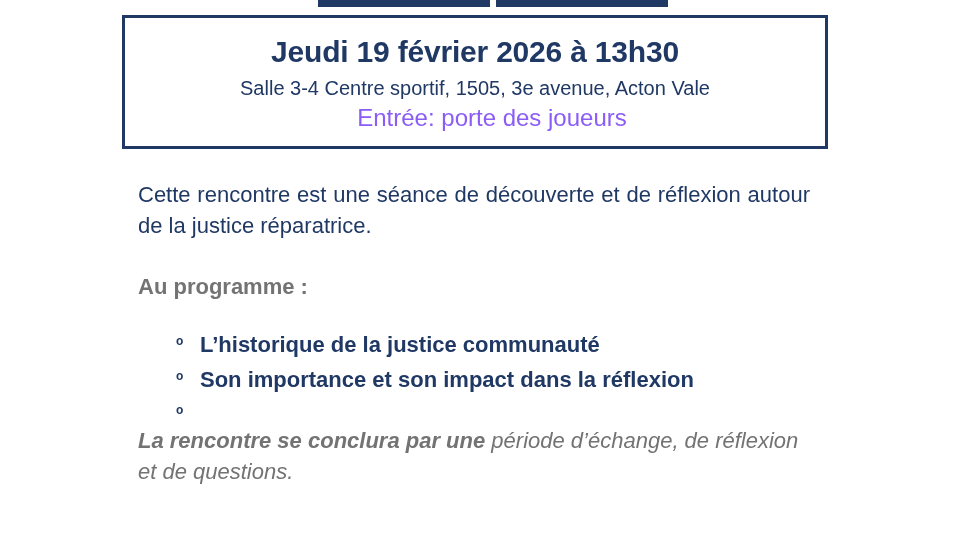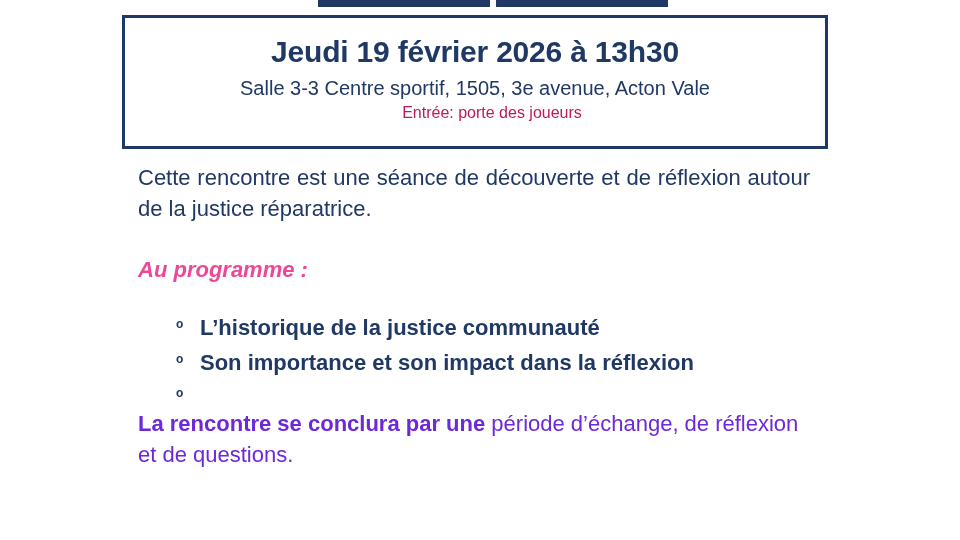--- a/index.html
+++ b/index.html
@@ -56,46 +56,45 @@
     line-height: 1.05;
     color: #1f3864;
   }
   .header-line2 {
     font-size: 20px;
     line-height: 1.35;
     margin-top: 7px;
     color: #1f3864;
   }
   .header-line3 {
-    font-size: 16px;
+    font-size: 24px;
     line-height: 1.35;
-    color: #be185d;
+    color: #8b5cf6;
     padding-left: 34px;
   }
 
   
   .body-wrap {
     position: absolute;
     left: 138px;
-    top: 162px;
+    top: 179px;
     width: 672px;
   }
   .intro {
     font-size: 22px;
     line-height: 1.42;
     text-align: justify;
     color: #1f3864;
     margin: 0;
   }
   .programme {
     font-size: 22px;
     font-weight: bold;
-    color: #ec4899;
+    color: #737373;
     margin: 33px 0 0 0;
-    font-style: italic;
   }
   .bullets {
     list-style: none;
     margin: 28px 0 0 0;
     padding: 0 0 0 38px;
   }
   .bullets li {
     position: relative;
     font-size: 22px;
     font-weight: bold;
@@ -107,40 +106,41 @@
     position: absolute;
     left: 0;
     top: 4px;
     font-size: 12px;
     line-height: 1.55;
     color: #1f3864;
   }
   .closing {
     font-size: 22px;
     line-height: 1.42;
-    color: #6d28d9;
+    color: #737373;
     margin: 28px 0 0 0;
+    font-style: italic;
   }
   .closing .b {
     font-weight: bold;
   }
 </style>
 </head>
 <body>
 
 <div class="page">
 
   <div class="top-bars">
     <div class="bar"></div>
     <div class="bar"></div>
   </div>
 
   <div class="header-box">
     <div class="header-title">Jeudi 19 février 2026 à 13h30</div>
-    <div class="header-line2">Salle 3-3 Centre sportif, 1505, 3e avenue, Acton Vale</div>
+    <div class="header-line2">Salle 3-4 Centre sportif, 1505, 3e avenue, Acton Vale</div>
     <div class="header-line3">Entrée: porte des joueurs</div>
   </div>
 
   <div class="body-wrap">
     <p class="intro">Cette rencontre est une séance de découverte et de réflexion autour de la justice réparatrice.</p>
 
     <p class="programme">Au programme :</p>
 
     <ul class="bullets">
       <li>

